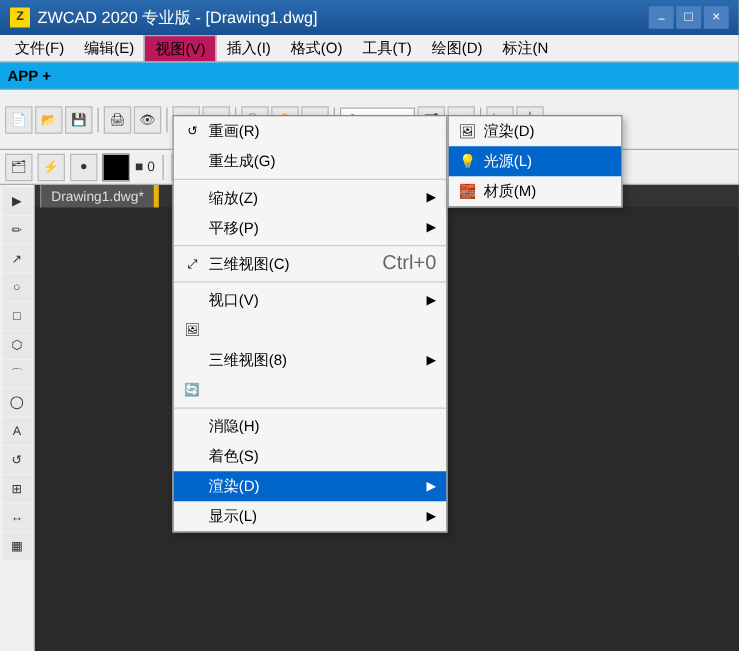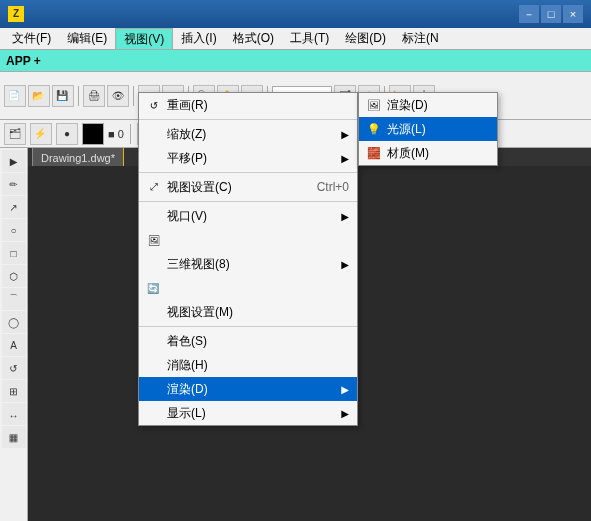--- a/index.html
+++ b/index.html
@@ -66,26 +66,26 @@
     }
     .menu-item {
       padding: 0 8px;
       cursor: pointer;
       font-size: 12px;
       color: #000;
       height: 100%;
       display: flex;
       align-items: center;
     }
-    .menu-item.active { background: #5eead4; border: 1px solid #aaa; border-bottom: none; }
+    .menu-item.active { background: #be185d; border: 1px solid #aaa; border-bottom: none; }
 
     
     .app-bar {
       height: 22px;
-      background: #5eead4;
+      background: #0ea5e9;
       border-bottom: 1px solid #aaa;
       display: flex;
       align-items: center;
       padding: 0 6px;
       font-size: 12px;
       font-weight: bold;
       color: #000;
     }
 
     
@@ -189,21 +189,21 @@
       align-items: center;
       padding: 0 4px;
     }
     .canvas-tab-item {
       background: #555;
       color: #ddd;
       font-size: 11px;
       padding: 15px 8px;
       border-top: 1px solid #888;
       border-left: 1px solid #888;
-      border-right: 1px solid #eab308;
+      border-right: 4px solid #eab308;
     }
     .canvas-bg {
       width: 100%;
       height: calc(100% - 18px);
       background: #2a2a2a;
       position: relative;
     }
     
     .crosshair {
       position: absolute;
@@ -259,21 +259,21 @@
       padding: 0 8px 0 28px;
       cursor: pointer;
       color: #000;
       font-size: 12px;
       position: relative;
     }
     .menu-dropdown-item.highlighted { background: #0066cc; color: white; }
     .menu-dropdown-item .shortcut {
       margin-left: auto;
       color: #666;
-      font-size: 12px;
+      font-size: 16px;
     }
     .menu-dropdown-item .arrow {
       margin-left: auto;
       font-size: 10px;
     }
     .menu-dropdown-item .icon-space {
       position: absolute;
       left: 6px;
       width: 18px;
       display: flex;
@@ -321,20 +321,21 @@
       font-size: 11px;
     }
 
     
   </style>
 </head>
 <body>
 
 <div class="title-bar">
   <span class="title-bar-icon">Z</span>
+  <span>ZWCAD 2020 专业版 - [Drawing1.dwg]</span>
   <div class="title-bar-controls">
     <button class="title-bar-btn">－</button>
     <button class="title-bar-btn">□</button>
     <button class="title-bar-btn close">×</button>
   </div>
 </div>
 
 <div class="menu-bar">
   <div class="menu-item">文件(F)</div>
   <div class="menu-item">编辑(E)</div>
@@ -426,41 +427,45 @@
 
 <div class="dropdown-overlay">
 
   <div class="view-menu-dropdown">
 
     <div class="menu-dropdown-item">
       <span class="icon-space">↺</span>
       <span>重画(R)</span>
     </div>
 
+    <div class="menu-dropdown-item">
+      <span class="icon-space"></span>
+      <span>重生成(G)</span>
+    </div>
 
 
     <div class="menu-separator-line"></div>
 
     <div class="menu-dropdown-item">
       <span class="icon-space"></span>
       <span>缩放(Z)</span>
       <span class="arrow">▶</span>
     </div>
 
     <div class="menu-dropdown-item">
       <span class="icon-space"></span>
       <span>平移(P)</span>
       <span class="arrow">▶</span>
     </div>
 
     <div class="menu-separator-line"></div>
 
     <div class="menu-dropdown-item">
       <span class="icon-space">⤢</span>
-      <span>视图设置(C)</span>
+      <span>三维视图(C)</span>
       <span class="shortcut">Ctrl+0</span>
     </div>
 
     <div class="menu-separator-line"></div>
 
     <div class="menu-dropdown-item">
       <span class="icon-space"></span>
       <span>视口(V)</span>
       <span class="arrow">▶</span>
     </div>
@@ -472,35 +477,31 @@
     <div class="menu-dropdown-item">
       <span class="icon-space"></span>
       <span>三维视图(8)</span>
       <span class="arrow">▶</span>
     </div>
 
     <div class="menu-dropdown-item">
       <span class="icon-space">🔄</span>
     </div>
 
-    <div class="menu-dropdown-item">
-      <span class="icon-space"></span>
-      <span>视图设置(M)</span>
-    </div>
 
     <div class="menu-separator-line"></div>
 
     <div class="menu-dropdown-item">
       <span class="icon-space"></span>
+      <span>消隐(H)</span>
+    </div>
+
+    <div class="menu-dropdown-item">
+      <span class="icon-space"></span>
       <span>着色(S)</span>
-    </div>
-
-    <div class="menu-dropdown-item">
-      <span class="icon-space"></span>
-      <span>消隐(H)</span>
     </div>
 
     <div class="menu-dropdown-item highlighted">
       <span class="icon-space"></span>
       <span>渲染(D)</span>
       <span class="arrow">▶</span>
     </div>
 
     <div class="menu-dropdown-item">
       <span class="icon-space"></span>

